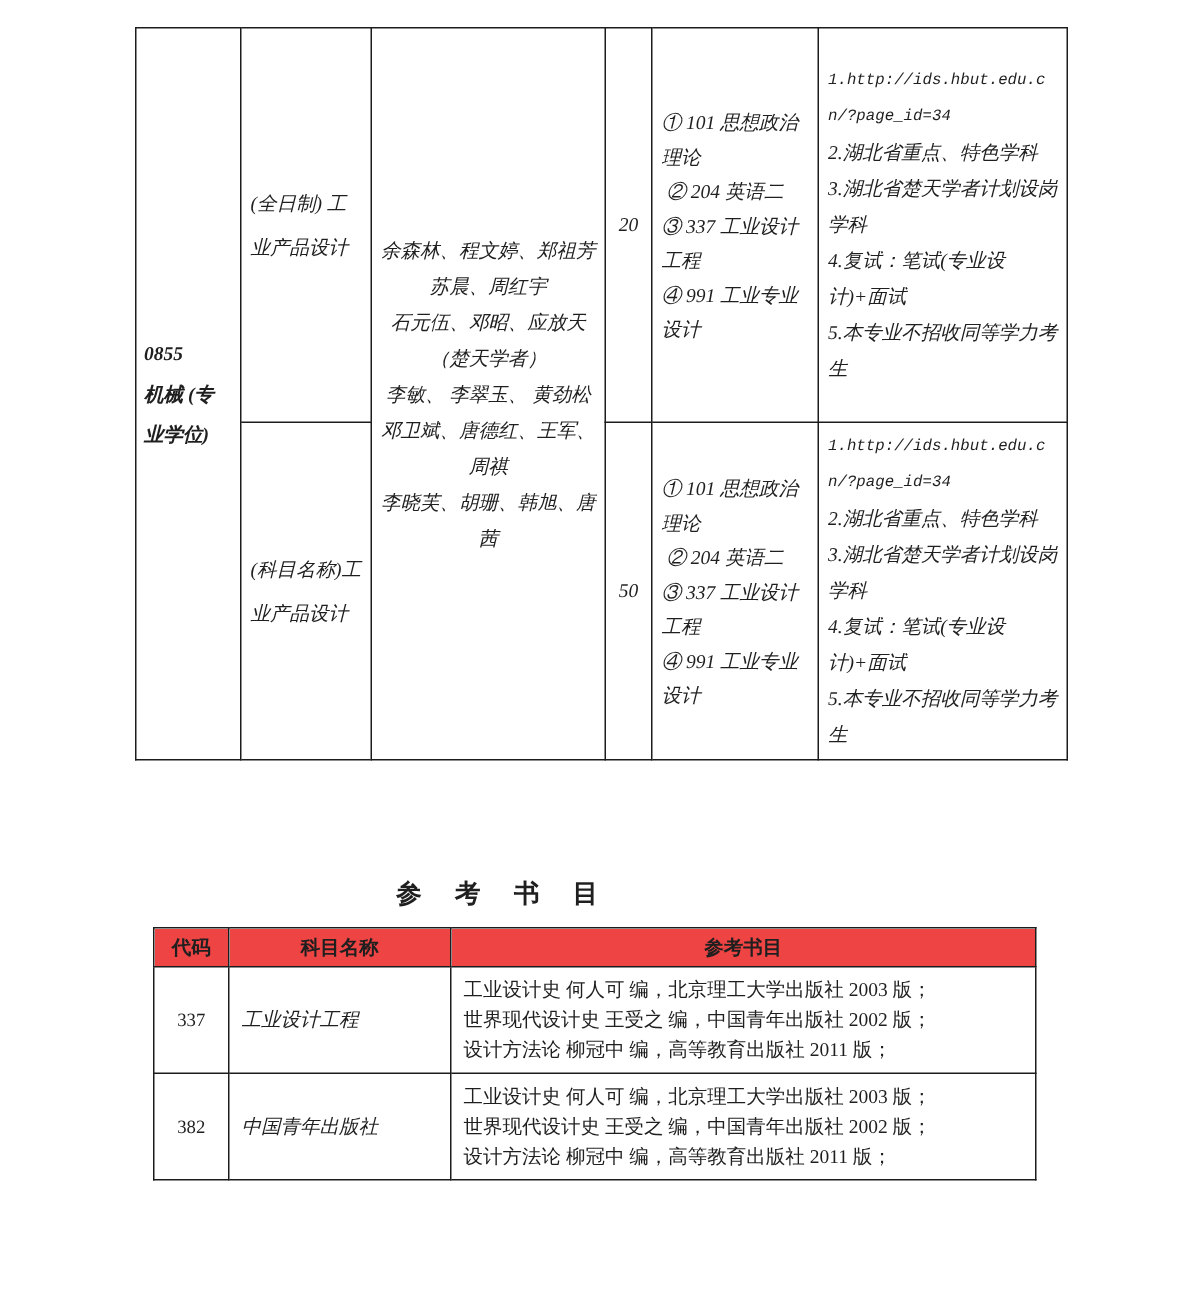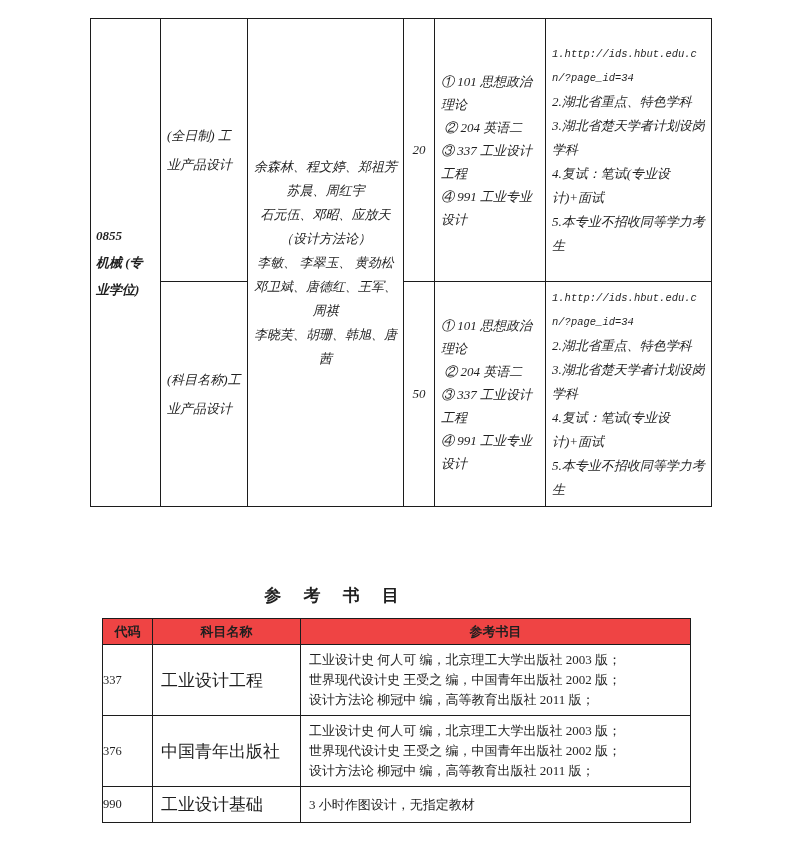--- a/index.html
+++ b/index.html
@@ -40,22 +40,22 @@
   .ref-title {
     position: absolute; top: 584px; left: 0; width: 663px;
     text-align: center; font-size: 17px; font-weight: bold;
     letter-spacing: 9px; text-indent: 9px;
   }
   .ref-table { position: absolute; left: 102px; top: 618px; width: 588px; }
   .ref-table th {
     font-size: 13px; font-weight: bold; text-align: center;
     height: 26px; padding: 2px 4px; background: #ef4444;
   }
-  .ref-code    { font-size: 12.5px; margin-left: 16px; }
-  .ref-subject { font-size: 17px; padding: 4px 4px 4px 8px; }
+  .ref-code    { text-align: center; font-size: 12.5px; margin-left: 16px; }
+  .ref-subject { font-size: 13px; padding: 4px 4px 4px 8px; font-style: italic; }
   .ref-books   { font-size: 13px; line-height: 20px; padding: 5px 8px; }
 </style>
 </head>
 <body>
 
 <div class="page">
 
   <table class="adm-table">
     <colgroup>
       <col style="width:70px">
@@ -70,21 +70,21 @@
         <td class="cell-code" rowspan="2">
           <p>0855</p>
           <p>机械 (专业学位)</p>
         </td>
         <td class="cell-program">
           <p>(全日制) 工业产品设计</p>
         </td>
         <td class="cell-names" rowspan="2">
             <p>余森林、程文婷、郑祖芳</p>
             <p>苏晨、周红宇</p>
-            <p>石元伍、邓昭、应放天（设计方法论）</p>
+            <p>石元伍、邓昭、应放天（楚天学者）</p>
             <p>李敏、 李翠玉、 黄劲松</p>
             <p>邓卫斌、唐德红、王军、周祺</p>
             <p>李晓芙、胡珊、韩旭、唐茜</p>
           </td>
         <td class="cell-quota">20</td>
         <td class="cell-exam">
             <p>① 101 思想政治理论</p>
             <p> ② 204 英语二</p>
             <p>③ 337 工业设计工程</p>
             <p>④ 991 工业专业设计</p>
@@ -142,31 +142,24 @@
       <tr style="height:62px">
         <td class="ref-code">337</td>
         <td class="ref-subject">工业设计工程</td>
         <td class="ref-books">
             <p>工业设计史 何人可  编，北京理工大学出版社 2003 版；</p>
             <p>世界现代设计史 王受之 编，中国青年出版社 2002 版；</p>
             <p>设计方法论 柳冠中 编，高等教育出版社 2011 版；</p>
           </td>
       </tr>
       <tr style="height:62px">
-        <td class="ref-code">376</td>
+        <td class="ref-code">382</td>
         <td class="ref-subject">中国青年出版社</td>
         <td class="ref-books">
             <p>工业设计史 何人可  编，北京理工大学出版社 2003 版；</p>
             <p>世界现代设计史 王受之 编，中国青年出版社 2002 版；</p>
             <p>设计方法论 柳冠中 编，高等教育出版社 2011 版；</p>
-          </td>
-      </tr>
-      <tr style="height:36px">
-        <td class="ref-code">990</td>
-        <td class="ref-subject">工业设计基础</td>
-        <td class="ref-books">
-            <p>3 小时作图设计，无指定教材</p>
           </td>
       </tr>
     </tbody>
   </table>
 
 </div>
 
 </body></html>

